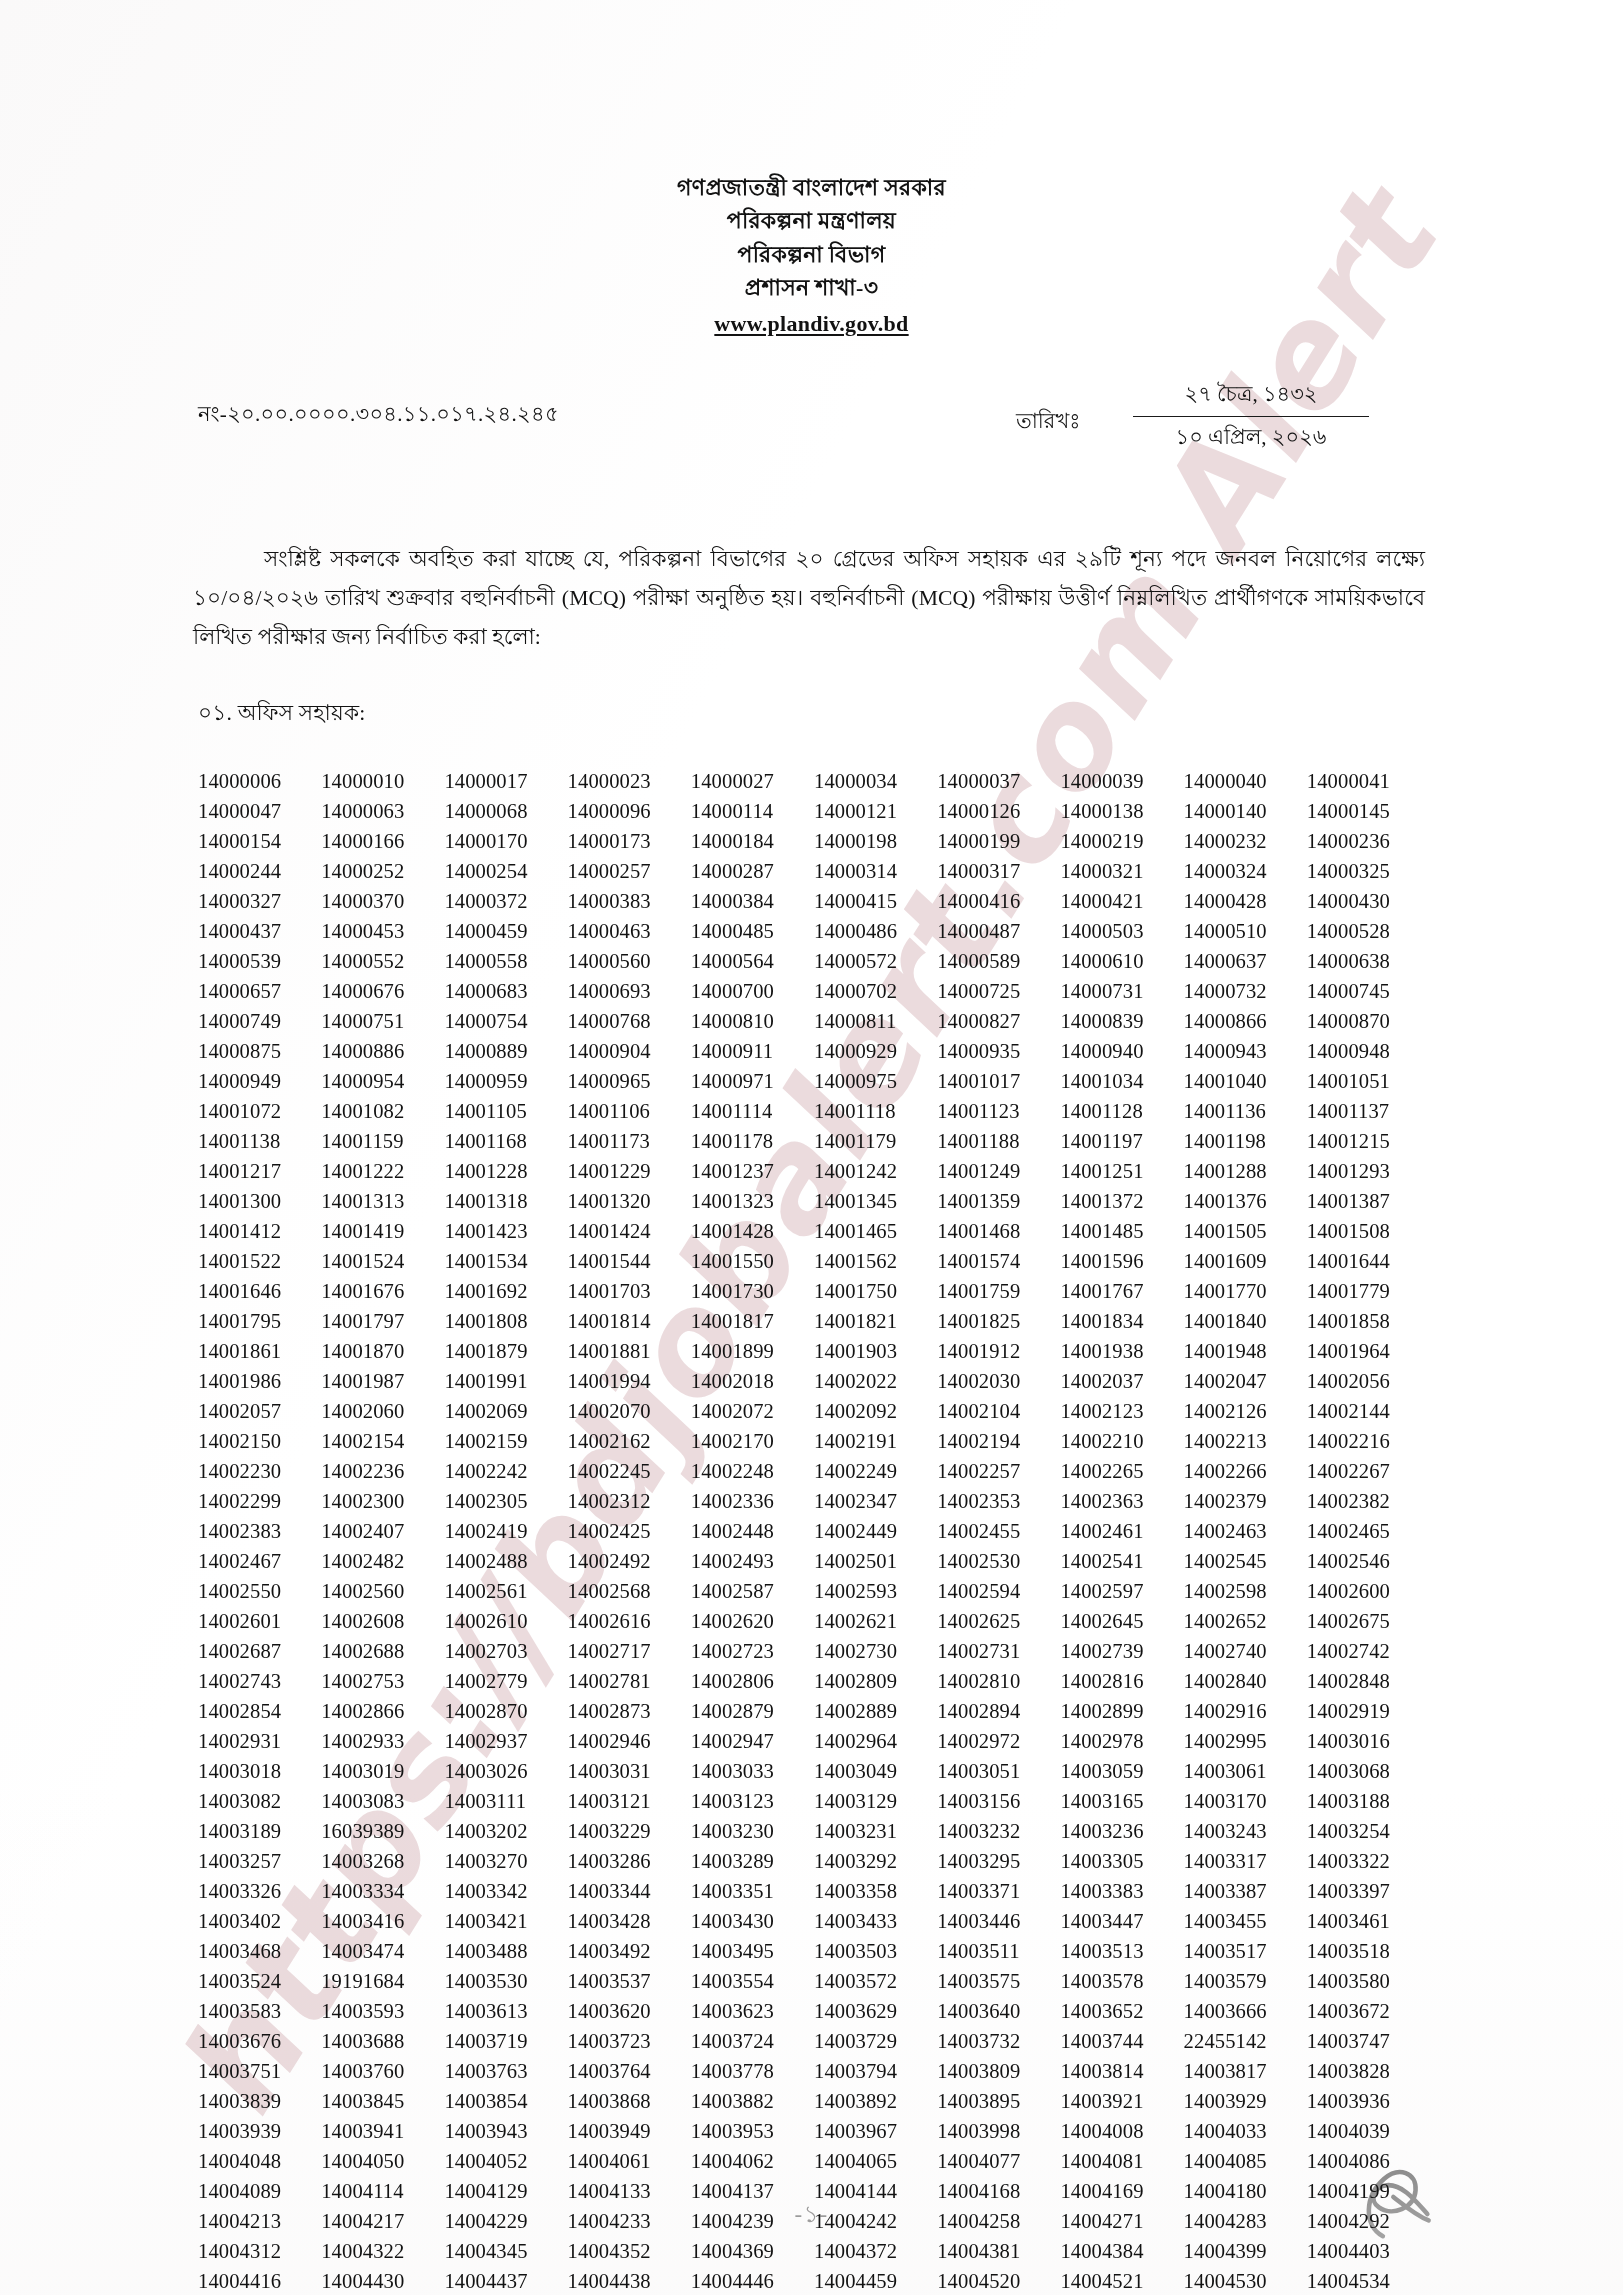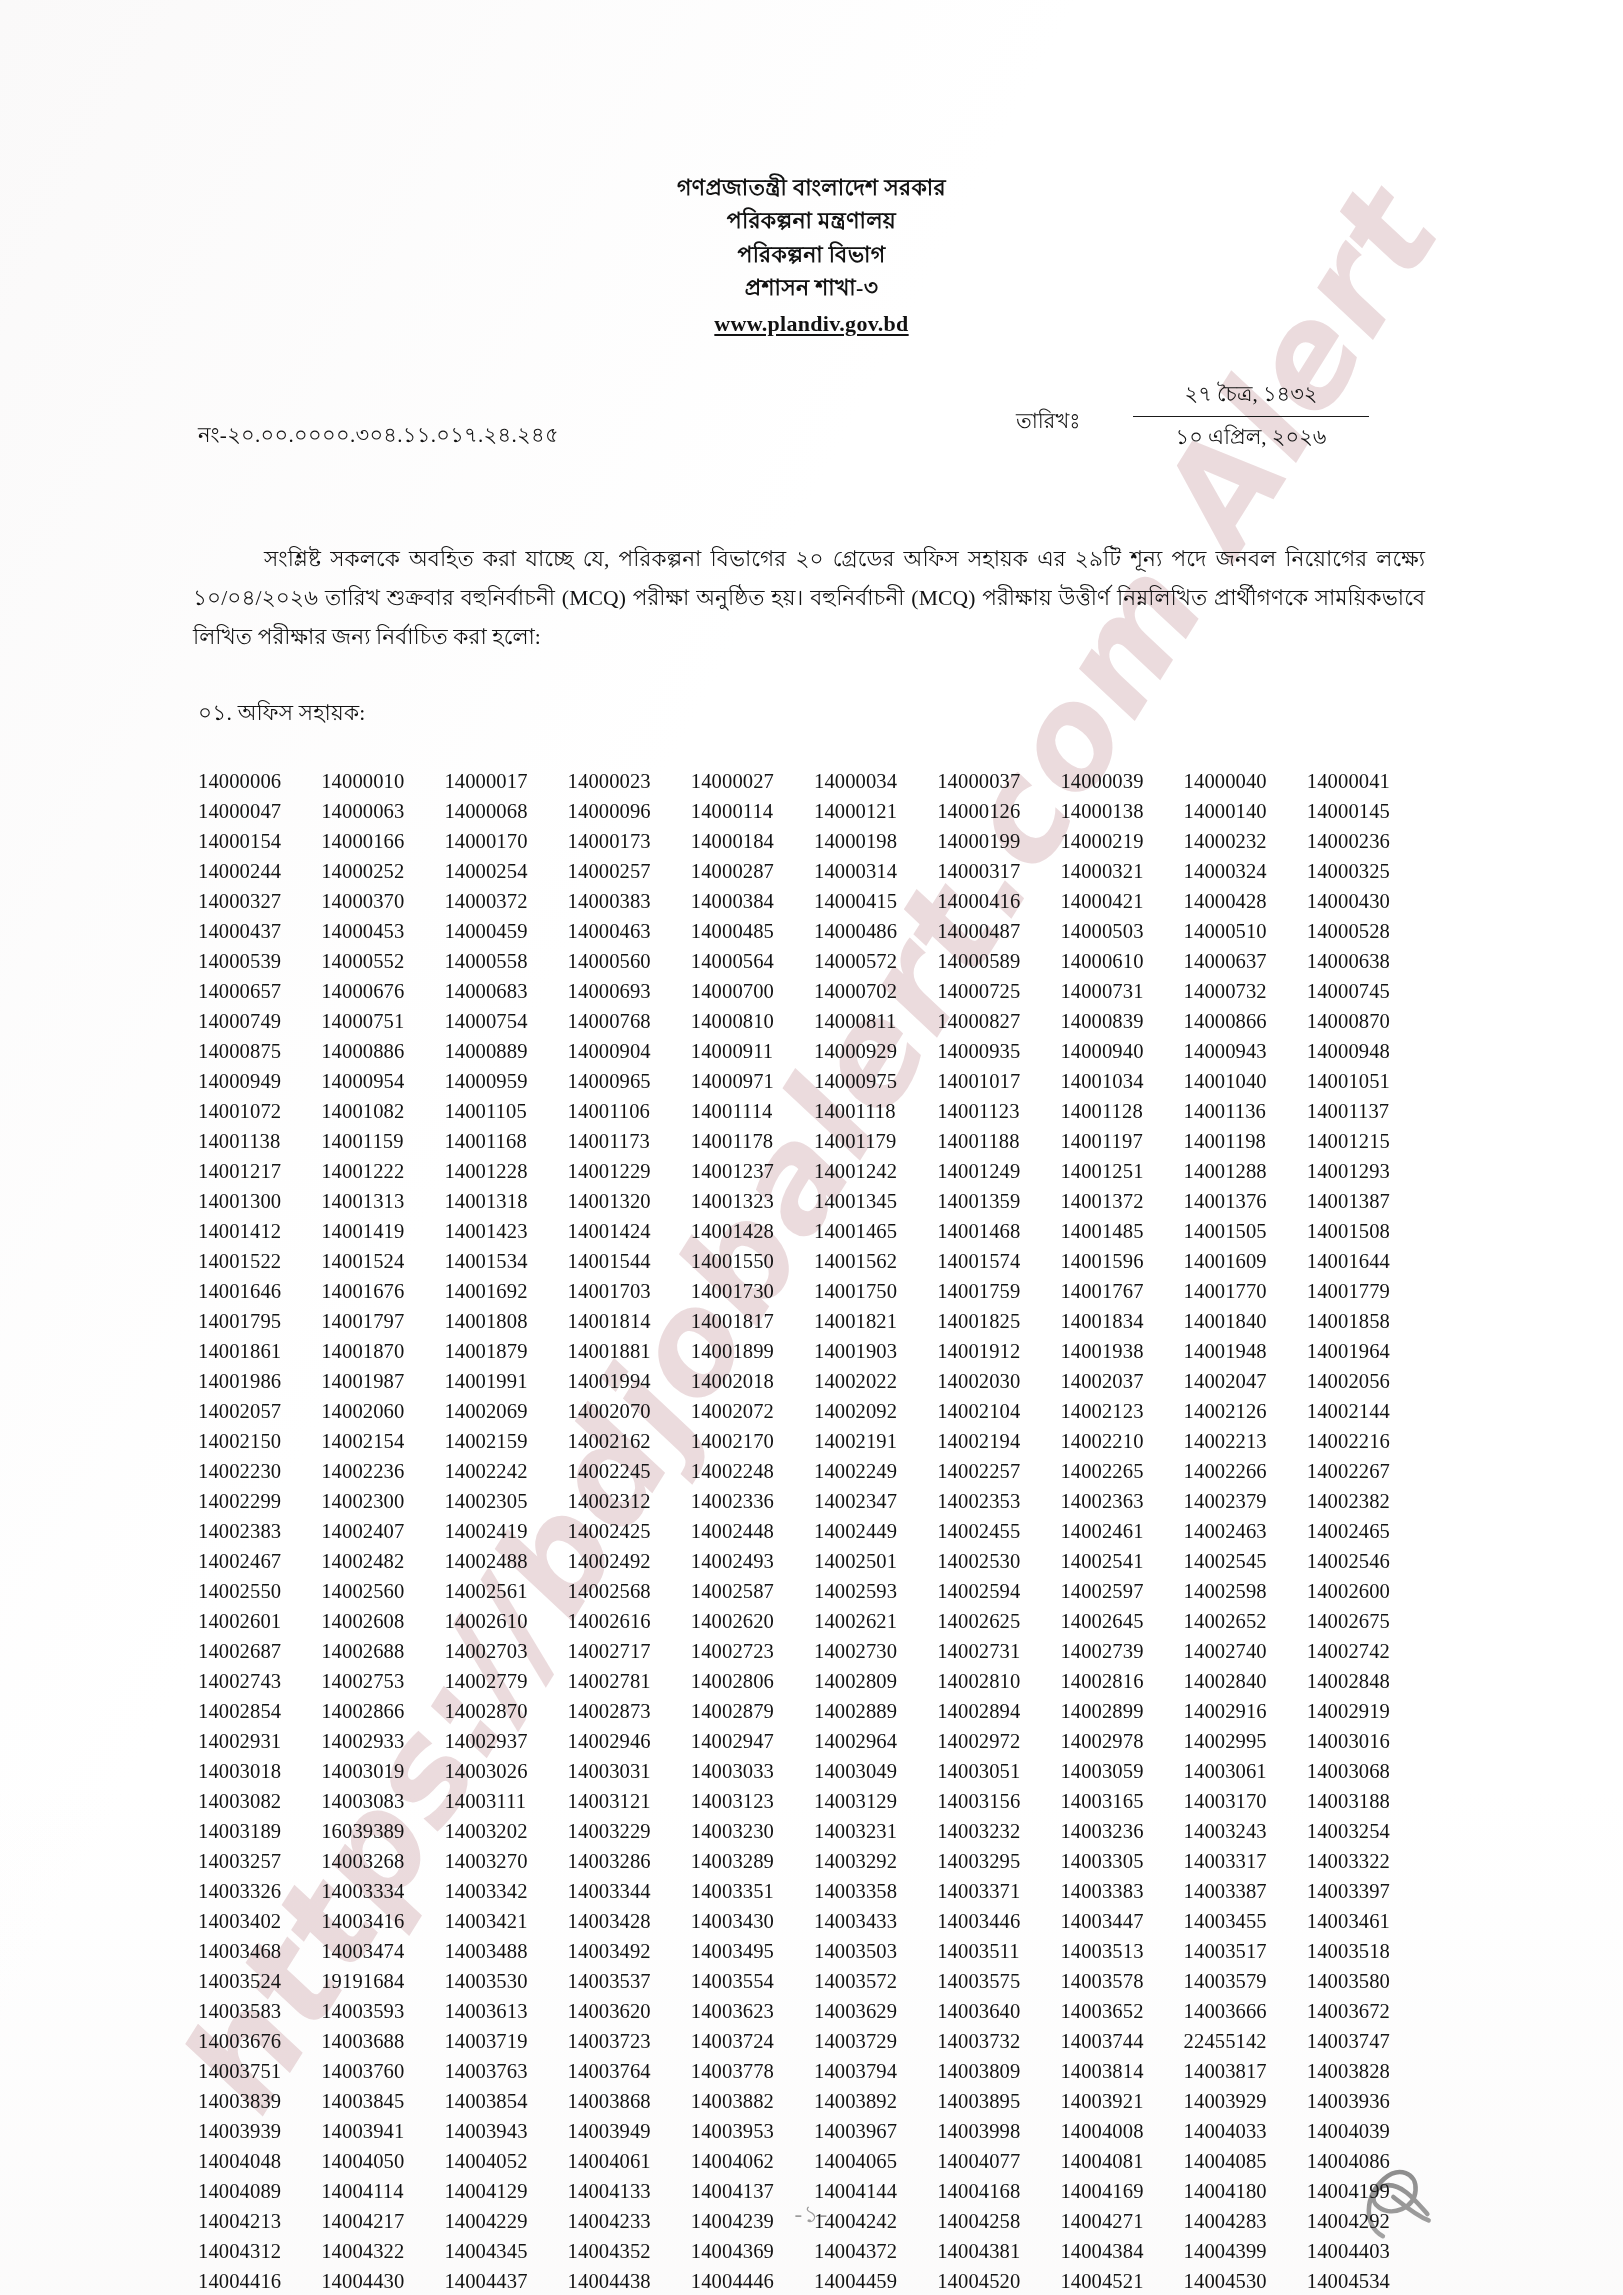--- a/index.html
+++ b/index.html
@@ -76,21 +76,21 @@
 
   
   .memo-row {
     position: relative;
     margin-top: 37px;
     height: 85px;
   }
   .memo-no {
     position: absolute;
     left: 198px;
-    top: 41px;
+    top: 20px;
     font-size: 21px;
     letter-spacing: 0.3px;
   }
   .date-label {
     position: absolute;
     left: 1016px;
     top: 27.5px;
     font-size: 21px;
   }
   .date-stack {

